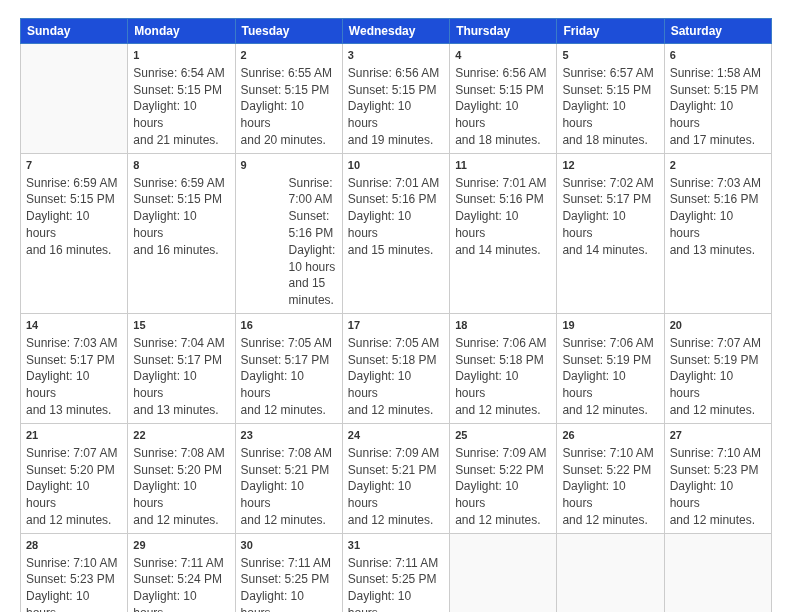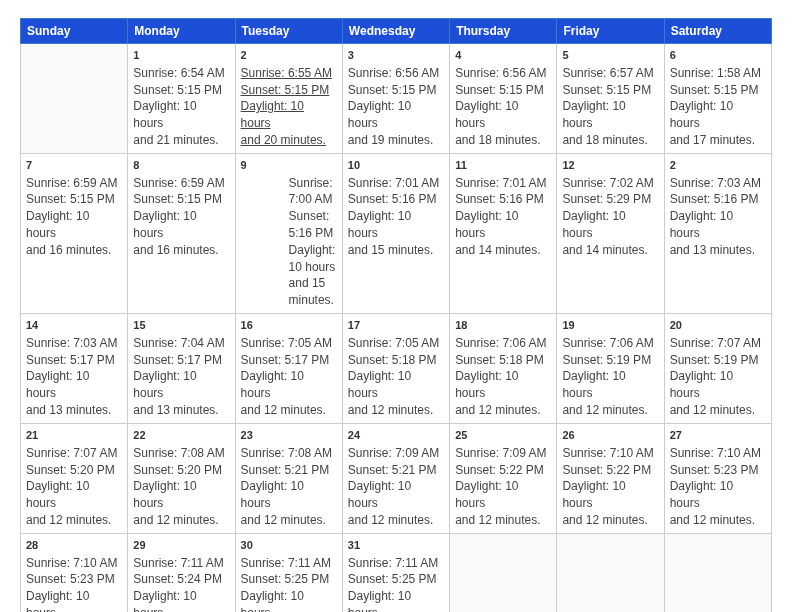--- a/index.html
+++ b/index.html
@@ -117,21 +117,21 @@
           <td class="empty"></td>
           <td>
             <span class="day-num">1</span>
             <div class="day-info" style="white-space: pre-line;">Sunrise: 6:54 AM
 Sunset: 5:15 PM
 Daylight: 10 hours
 and 21 minutes.</div>
           </td>
           <td>
             <span class="day-num">2</span>
-            <div class="day-info" style="white-space: pre-line; text-decoration: underline;">Sunrise: 6:55 AM
+            <div class="day-info" style="white-space: pre-line;">Sunrise: 6:55 AM
 Sunset: 5:15 PM
 Daylight: 10 hours
 and 20 minutes.</div>
           </td>
           <td>
             <span class="day-num">3</span>
             <div class="day-info" style="white-space: pre-line;">Sunrise: 6:56 AM
 Sunset: 5:15 PM
 Daylight: 10 hours
 and 19 minutes.</div>
@@ -190,21 +190,21 @@
           <td>
             <span class="day-num">11</span>
             <div class="day-info" style="white-space: pre-line;">Sunrise: 7:01 AM
 Sunset: 5:16 PM
 Daylight: 10 hours
 and 14 minutes.</div>
           </td>
           <td>
             <span class="day-num">12</span>
             <div class="day-info" style="white-space: pre-line;">Sunrise: 7:02 AM
-Sunset: 5:29 PM
+Sunset: 5:17 PM
 Daylight: 10 hours
 and 14 minutes.</div>
           </td>
           <td>
             <span class="day-num">2</span>
             <div class="day-info" style="white-space: pre-line;">Sunrise: 7:03 AM
 Sunset: 5:16 PM
 Daylight: 10 hours
 and 13 minutes.</div>
           </td>

